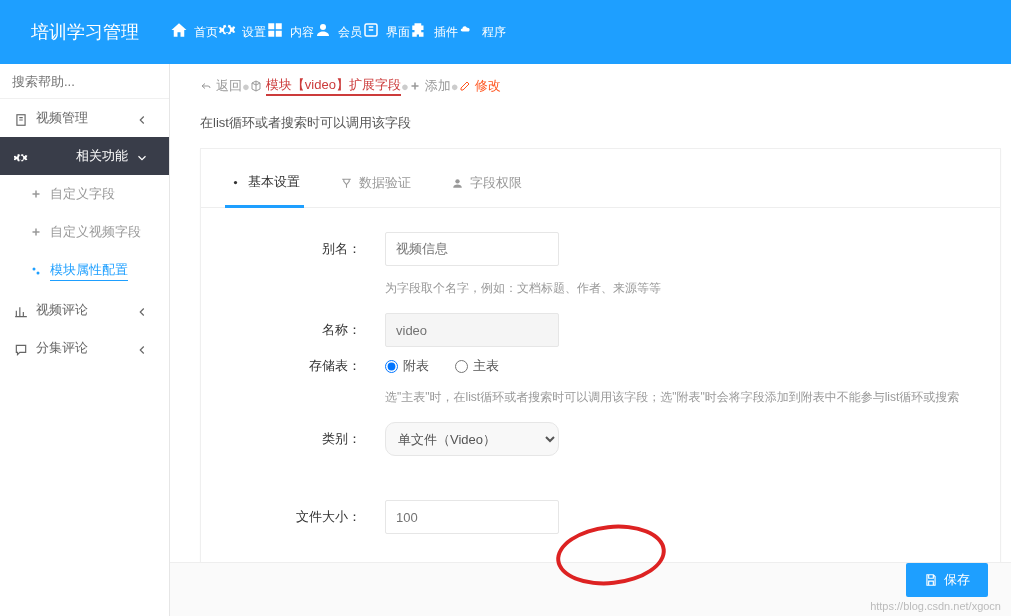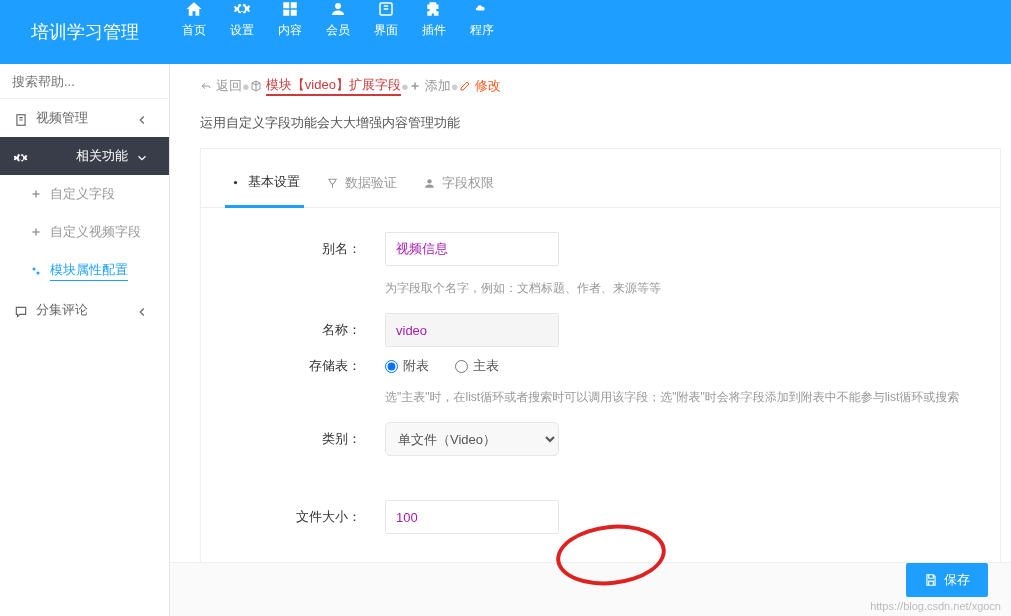--- a/index.html
+++ b/index.html
@@ -1,20 +1,20 @@
 <!DOCTYPE html>
 <html><head>
 <meta charset="utf-8">
 <style>
 * { margin: 0; padding: 0; box-sizing: border-box; font-family: "Microsoft YaHei", sans-serif; }
 body { background: #f5f5f5; width: 1011px; height: 616px; overflow: hidden; }
 .topbar { height: 64px; background: #1e9fff; display: flex; align-items: center; }
 .brand { width: 170px; color: #fff; font-size: 18px; display: flex; align-items: center; justify-content: center; height: 64px; }
 .topnav { display: flex; height: 64px; }
-.topnav-item { width: 48px; display: flex; flex-direction: column; align-items: center; justify-content: flex-start; color: #fff; font-size: 12px; cursor: pointer; }
+.topnav-item { width: 48px; display: flex; align-items: center; justify-content: space-between; color: #fff; font-size: 12px; cursor: pointer; }
 .topnav-item.active { background: #fff; color: #333; }
 .topnav-item svg { width: 18px; height: 18px; margin-bottom: 4px; }
 .layout { display: flex; height: calc(100% - 64px); }
 .sidebar { width: 170px; background: #fff; border-right: 1px solid #e6e6e6; }
 .search-box { padding: 8px 12px; border-bottom: 1px solid #f0f0f0; }
 .search-box input { width: 100%; border: none; outline: none; font-size: 13px; color: #666; }
 .side-item { display: flex; align-items: flex-end; padding: 10px 14px; font-size: 13px; color: #666; cursor: pointer; position: relative; }
 .side-item svg { width: 14px; height: 14px; margin-right: 8px; }
 .side-item .chev { position: absolute; right: 12px; }
 .side-item.dark { background: #393d49; color: #fff; gap: 40px; }
@@ -24,30 +24,30 @@
 .side-sub.active .underline { border-bottom: 1px solid #1e9fff; padding-bottom: 1px; }
 .content { flex: 1; background: #fff; overflow: hidden; }
 .breadcrumb { padding: 12px 30px; display: flex; align-items: center; font-size: 13px; color: #999; flex-wrap: wrap; }
 .breadcrumb svg { width: 12px; height: 12px; }
 .bc-item { display: flex; align-items: center; gap: 4px; cursor: pointer; }
 .bc-red { color: #cc3b3b; border-bottom: 2px solid #cc3b3b; }
 .bc-dot { color: #ccc; }
 .bc-modify { color: #ff5722; }
 .desc { padding: 6px 30px 16px; font-size: 13px; color: #555; }
 .panel { margin: 0 10px 10px 30px; background: #fff; border: 1px solid #efefef; box-shadow: 0 1px 2px rgba(0,0,0,0.03); }
-.tabs { display: flex; gap: 18px; padding: 0 24px; border-bottom: 1px solid #eee; margin-top: 10px; }
+.tabs { display: flex; gap: 32px; padding: 0 24px; border-bottom: 1px solid #eee; margin-top: 10px; }
 .tab { display: flex; align-items: center; gap: 6px; padding: 14px 4px; font-size: 13px; color: #999; cursor: pointer; }
 .tab svg { width: 13px; height: 13px; }
 .tab.active { color: #333; border-bottom: 3px solid #1e9fff; margin-bottom: -1px; }
 .form { padding: 24px 24px 70px; }
 .row { display: flex; align-items: center; margin-bottom: 10px; }
 .row .label { width: 160px; text-align: right; padding-right: 24px; font-size: 13px; color: #333; }
-.row input[type=text] { width: 174px; height: 34px; border: 1px solid #e6e6e6; border-radius: 2px; padding: 0 10px; font-size: 13px; color: #a21caf; }
+.row input[type=text] { width: 174px; height: 34px; border: 1px solid #e6e6e6; border-radius: 2px; padding: 0 10px; font-size: 13px; color: #737373; }
 .row input[readonly] { background: #f5f5f5; }
-.row select { width: 174px; height: 34px; border: 1px solid #e6e6e6; background: #f8f8f8; border-radius: 5px; padding: 0 8px; font-size: 13px; color: #555; }
+.row select { width: 174px; height: 34px; border: 1px solid #e6e6e6; background: #f8f8f8; border-radius: 10px; padding: 0 8px; font-size: 13px; color: #555; }
 .hint { padding: 4px 0 16px 160px; font-size: 12px; color: #999; }
 .radio-group { display: flex; gap: 26px; font-size: 13px; color: #555; }
 .radio-group label { display: flex; align-items: center; gap: 5px; cursor: pointer; }
 .footer-bar { height: 54px; background: #fafafa; border-top: 1px solid #eee; display: flex; align-items: flex-start; padding-left: 736px; position: absolute; bottom: 0; left: 170px; right: 0; }
 .btn-save { background: #1e9fff; color: #fff; border: none; height: 34px; padding: 0 18px; border-radius: 2px; font-size: 13px; display: flex; align-items: center; gap: 6px; cursor: pointer; }
 .btn-save svg { width: 14px; height: 14px; }
 .watermark { position: absolute; right: 10px; bottom: 4px; font-size: 11px; color: #bbb; }
 .annot { position: absolute; width: 110px; height: 60px; border: 4px solid #dd2222; border-radius: 50%; left: 556px; top: 525px; transform: rotate(-6deg); pointer-events: none; }
 </style>
 </head>
@@ -142,20 +142,29 @@
       </div>
     <div class="side-sub active">
         <svg viewBox="0 0 24 24" fill="currentColor">
           <circle cx="8" cy="8" r="3"></circle>
           <circle cx="16" cy="16" r="3"></circle>
         </svg>
         <span class="underline">模块属性配置</span>
       </div>
     <div class="side-item">
       <svg viewBox="0 0 24 24" fill="none" stroke="currentColor" stroke-width="2">
+          <path d="M4 20V10M10 20V4M16 20v-8M22 20H2"></path>
+        </svg>
+      <span>视频评论</span>
+      <svg class="chev" viewBox="0 0 24 24" fill="none" stroke="currentColor" stroke-width="2">
+          <path d="M15 6l-6 6 6 6"></path>
+        </svg>
+    </div>
+    <div class="side-item">
+      <svg viewBox="0 0 24 24" fill="none" stroke="currentColor" stroke-width="2">
           <path d="M4 4h16v12H10l-4 4v-4H4z"></path>
         </svg>
       <span>分集评论</span>
       <svg class="chev" viewBox="0 0 24 24" fill="none" stroke="currentColor" stroke-width="2">
           <path d="M15 6l-6 6 6 6"></path>
         </svg>
     </div>
   </div>
 
   <div class="content">
@@ -182,21 +191,21 @@
         </span>
       <span class="bc-dot">●</span>
       <span class="bc-item bc-modify">
           <svg viewBox="0 0 24 24" fill="none" stroke="currentColor" stroke-width="2">
             <path d="M4 20h4L20 8l-4-4L4 16v4z"></path>
           </svg>
           <span>修改</span>
         </span>
     </div>
 
-    <div class="desc">运用自定义字段功能会大大增强内容管理功能</div>
+    <div class="desc">在list循环或者搜索时可以调用该字段</div>
 
     <div class="panel">
       <div class="tabs">
         <div class="tab active">
             <svg viewBox="0 0 24 24" fill="currentColor">
               <circle cx="12" cy="12" r="3"></circle>
               <path d="M12 2v3M12 19v3M2 12h3M19 12h3M5 5l2 2M17 17l2 2M5 19l2-2M17 7l2-2"></path>
             </svg>
             <span>基本设置</span>
           </div>

